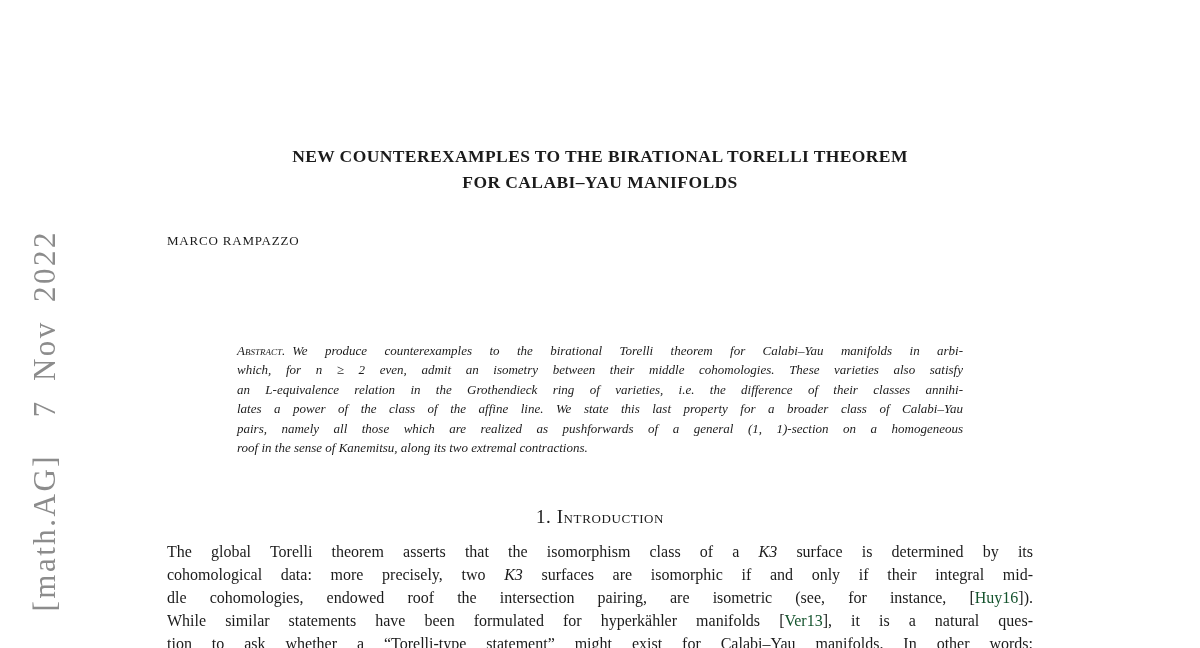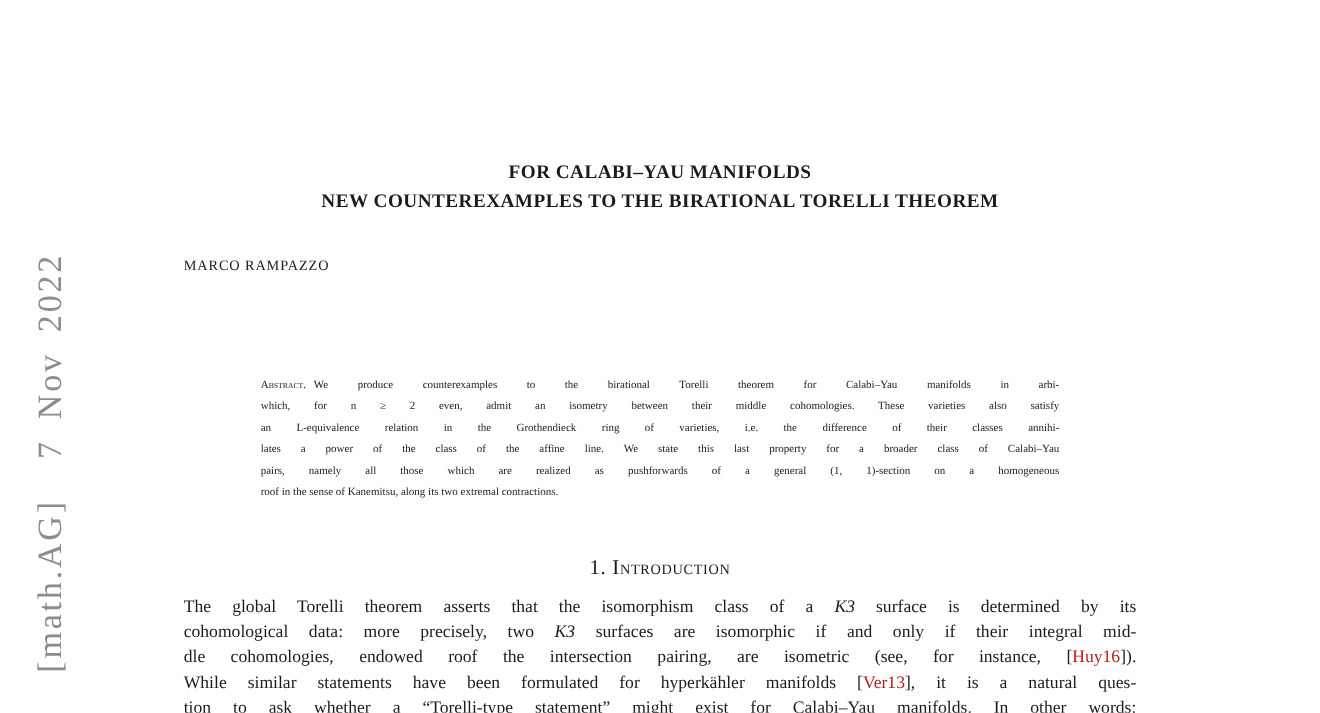--- a/index.html
+++ b/index.html
@@ -51,22 +51,23 @@
     top: 233px;
     text-align: left;
     font-size: 13px;
     letter-spacing: 0.8px;
   }
   .abstract {
     position: absolute;
     left: 237px;
     width: 726px;
     top: 341px;
-    font-size: 10px;
+    font-size: 13px;
     line-height: 19.4px;
+    font-style: italic;
   }
   .abs-label {
     font-variant: small-caps;
     margin-right: 7px;
   }
   .just {
     text-align: justify;
     text-align-last: justify;
   }
   .section-heading {
@@ -84,36 +85,36 @@
   .body-text {
     position: absolute;
     left: 167px;
     width: 866px;
     top: 540px;
     font-size: 16px;
     line-height: 23px;
   }
   .math { font-style: italic; }
   .cite {
-    color: #b91c1c;
+    color: #14532d;
     text-decoration: none;
     cursor: pointer;
     margin-top: 48px;
   }
 </style>
 </head>
 <body>
 
 <div class="page">
 
   <div class="arxiv-banner">1  [math.AG]  7 Nov 2022</div>
 
   <h1 class="title">
+    <span class="title-line">NEW COUNTEREXAMPLES TO THE BIRATIONAL TORELLI THEOREM</span>
     <span class="title-line">FOR CALABI–YAU MANIFOLDS</span>
-    <span class="title-line">NEW COUNTEREXAMPLES TO THE BIRATIONAL TORELLI THEOREM</span>
   </h1>
 
   <div class="author">MARCO RAMPAZZO</div>
 
   <div class="abstract">
     <div class="just">
       <span class="abs-label">Abstract.</span><span>We produce counterexamples to the birational Torelli theorem for Calabi–Yau manifolds in arbi-</span>
     </div>
     <div class="just">which, for n ≥ 2 even, admit an isometry between their middle cohomologies. These varieties also satisfy</div>
     <div class="just">an L-equivalence relation in the Grothendieck ring of varieties, i.e. the difference of their classes annihi-</div>

